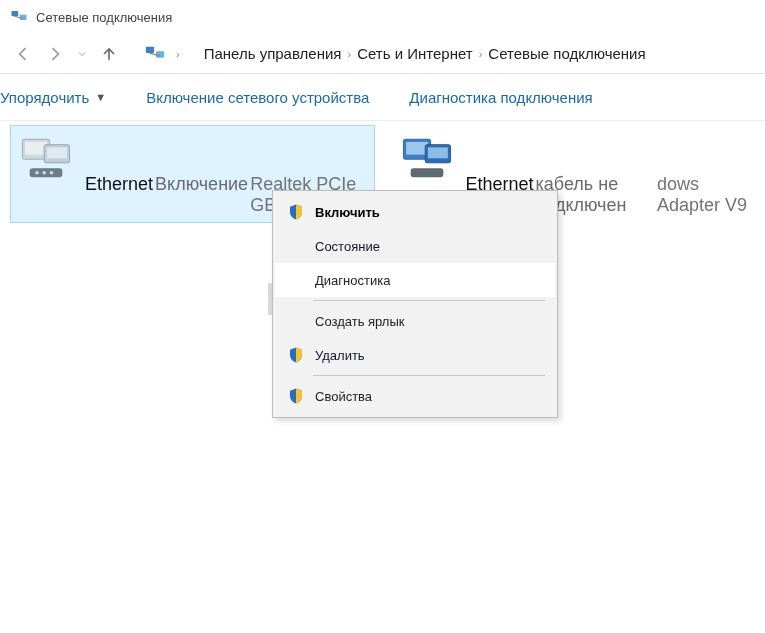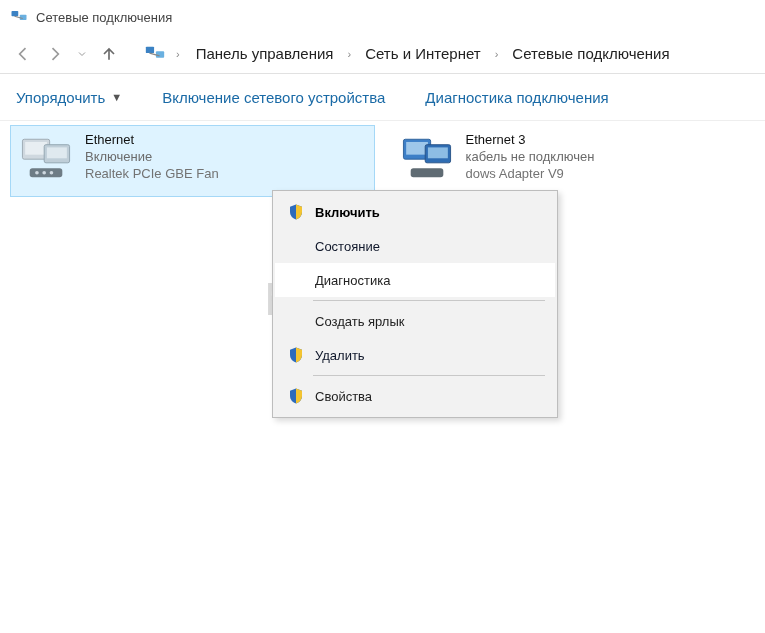--- a/index.html
+++ b/index.html
@@ -9,37 +9,37 @@
   .titlebar { display: flex; align-items: center; height: 34px; padding-left: 10px; gap: 8px; }
   .titlebar-icon { width: 18px; height: 18px; }
   .titlebar-text { font-size: 13px; color: #444; }
 
   
   .navrow { display: flex; align-items: center; height: 40px; padding-left: 12px; gap: 10px; border-bottom: 1px solid #e1e1e1; }
   .nav-arrow { color: #9a9a9a; width: 22px; text-align: center; }
   .nav-arrow svg { display: block; margin: auto; }
   .chev-small svg { display: block; }
   .addr-icon { width: 22px; height: 22px; }
-  .breadcrumbs { display: flex; align-items: center; gap: 8px; }
+  .breadcrumbs { display: flex; align-items: center; gap: 0; margin-left: 8px; }
   .crumb { color: #222; font-size: 15px; padding: 3px 6px; }
   .crumbsep { color: #888; font-size: 11px; }
 
   .divider { height: 1px; background: #eee; }
 
   
-  .toolbar { display: flex; align-items: center; height: 46px; padding-left: 16px; gap: 40px; }
+  .toolbar { display: flex; align-items: center; height: 46px; gap: 40px; }
   .tool-item { color: #1a6aa6; font-size: 15px; display: flex; align-items: center; gap: 6px; }
 
   
   .content { display: flex; padding: 4px 10px; gap: 16px; }
 
   .adapter { display: flex; gap: 10px; width: 380px; padding: 6px; border: 1px solid transparent; }
   .adapter.selected { background: #def3ff; border-color: #a5d8f7; }
   .adapter-icon { width: 58px; height: 58px; flex: 0 0 58px; }
-  .adapter-info { display: flex; flex-direction: column; gap: 2px; font-size: 13px; color: #333; }
+  .adapter-info { display: flex; flex-direction: row; gap: 2px; font-size: 18px; color: #333; margin-top: 42px; }
   .adapter-info .name { color: #111; }
   .adapter-info .status { color: #6b6b6b; }
   .adapter-info .device { color: #737373; }
 
   
   .ctx-menu { position: absolute; left: 272px; top: 190px; width: 286px; background: #f2f2f2; border: 1px solid #bdbdbd; box-shadow: 3px 3px 6px rgba(0,0,0,.15); padding: 4px 2px; }
   .ctx-item { display: flex; align-items: center; height: 34px; padding: 0 10px 0 10px; gap: 8px; font-size: 13px; color: #222; }
   .ctx-item.bold { font-weight: 700; color: #000; }
   .ctx-item.disabled { color: #0f172a; }
   .ctx-item.hover { background: #fff; align-items: center; }

